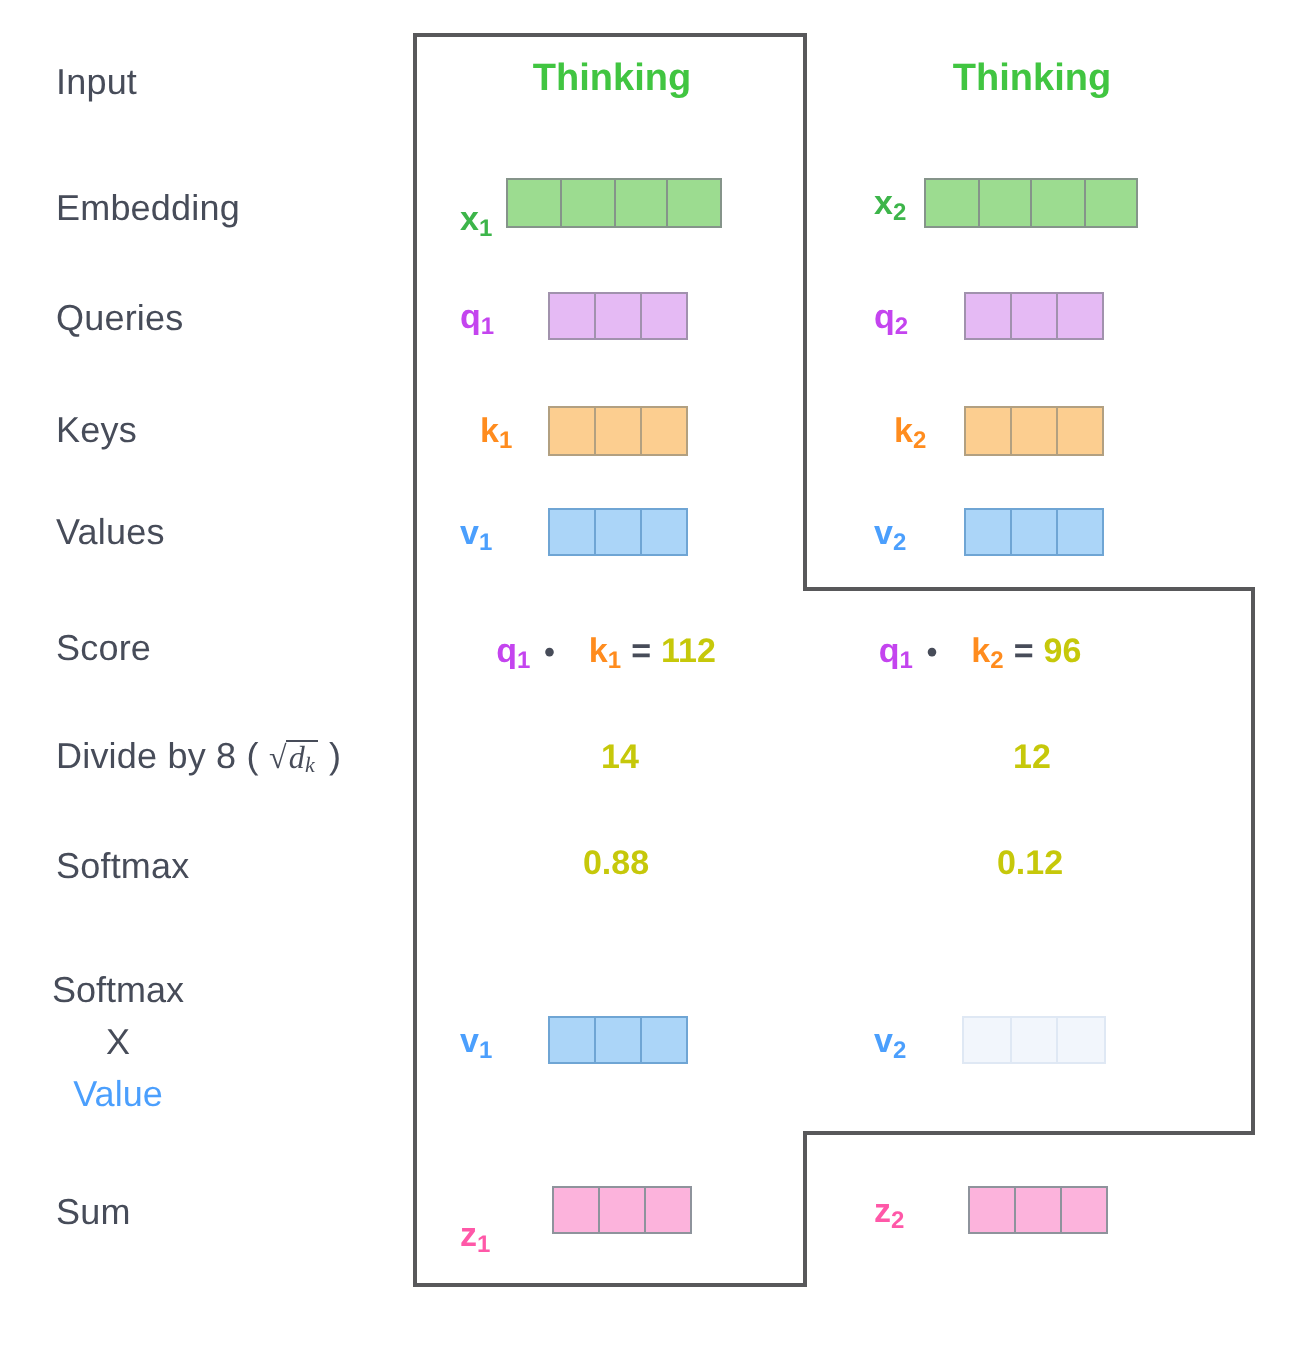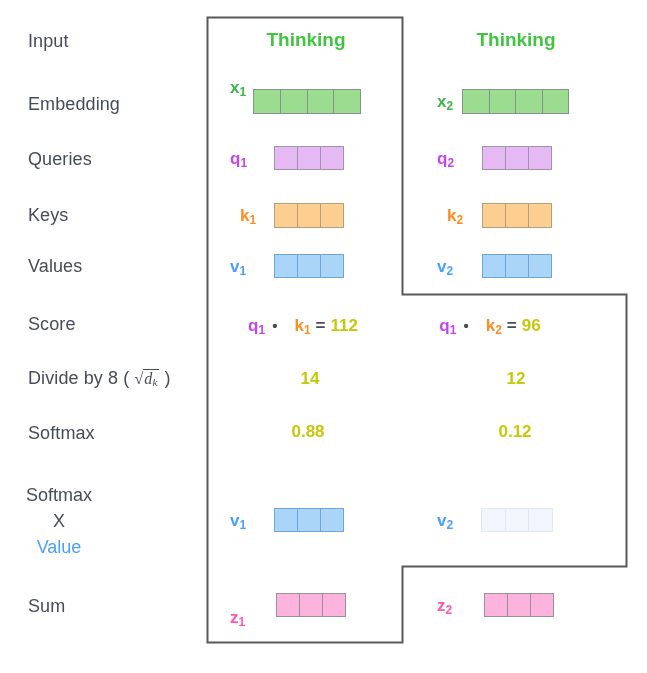--- a/index.html
+++ b/index.html
@@ -94,21 +94,21 @@
   <div class="row-lbl" style="top:423px;">Softmax</div>
 
   <div id="smxv">
     <div class="line">Softmax</div>
     <div class="line">X</div>
     <div class="line-blue">Value</div>
   </div>
 
   <div class="row-lbl" style="top:596px;">Sum</div>
 
-  <div class="vlabel c-green" style="left:230px;top:78px;"><span>x</span><sub>1</sub></div>
+  <div class="vlabel c-green" style="left:230px;top:100px;"><span>x</span><sub>1</sub></div>
   <div class="vcells vec-green" style="left:253px;top:89px;width:108px;height:25px;">
       <div class="cell"></div>
       <div class="cell"></div>
       <div class="cell"></div>
       <div class="cell"></div>
     </div>
   <div class="vlabel c-green" style="left:437px;top:92px;"><span>x</span><sub>2</sub></div>
   <div class="vcells vec-green" style="left:462px;top:89px;width:107px;height:25px;">
       <div class="cell"></div>
       <div class="cell"></div>

